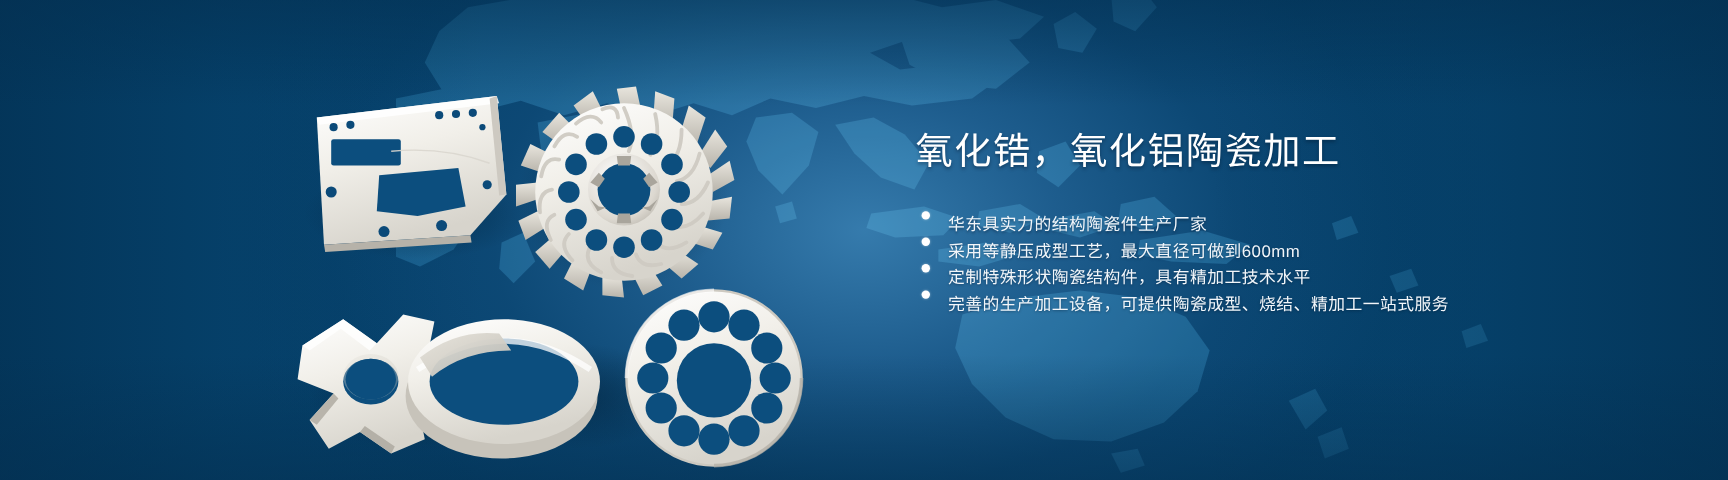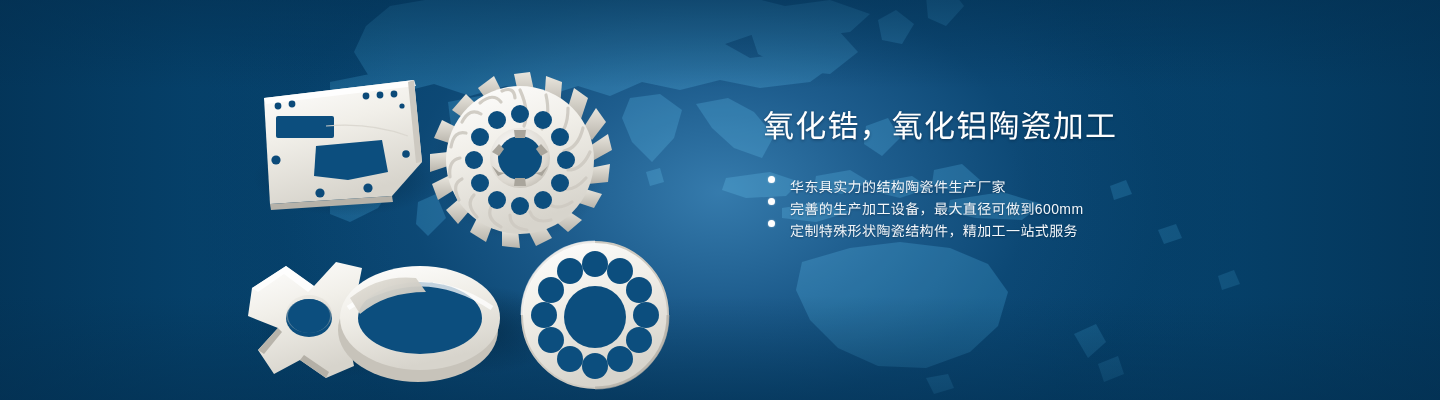--- a/index.html
+++ b/index.html
@@ -353,22 +353,26 @@
 
     <h1 class="headline">氧化锆，氧化铝陶瓷加工</h1>
 
     <ul class="bullets">
       <li class="bullet">
         <span class="bullet-dot"></span>
         <span class="bullet-text">华东具实力的结构陶瓷件生产厂家</span>
       </li>
       <li class="bullet">
         <span class="bullet-dot"></span>
-        <span class="bullet-text">完善的生产加工设备，最大直径可做到600mm</span>
+        <span class="bullet-text">采用等静压成型工艺，最大直径可做到600mm</span>
       </li>
       <li class="bullet">
         <span class="bullet-dot"></span>
-        <span class="bullet-text">定制特殊形状陶瓷结构件，精加工一站式服务</span>
+        <span class="bullet-text">定制特殊形状陶瓷结构件，具有精加工技术水平</span>
+      </li>
+      <li class="bullet">
+        <span class="bullet-dot"></span>
+        <span class="bullet-text">完善的生产加工设备，可提供陶瓷成型、烧结、精加工一站式服务</span>
       </li>
     </ul>
 
   </div>
 </div>
 
 </body></html>

